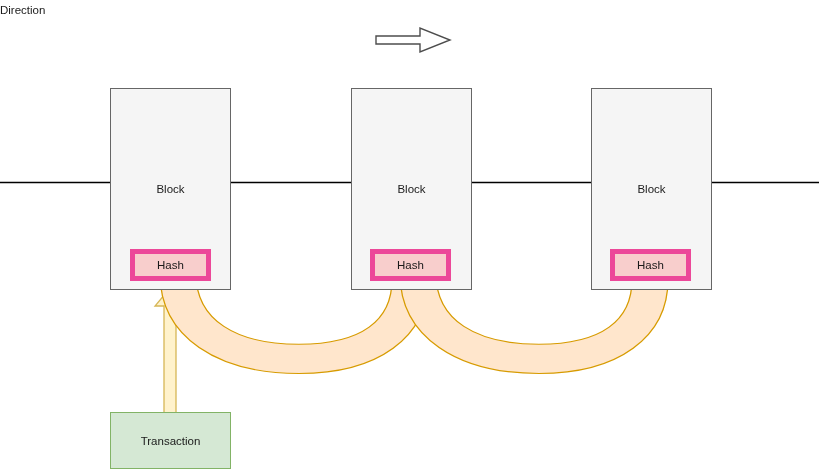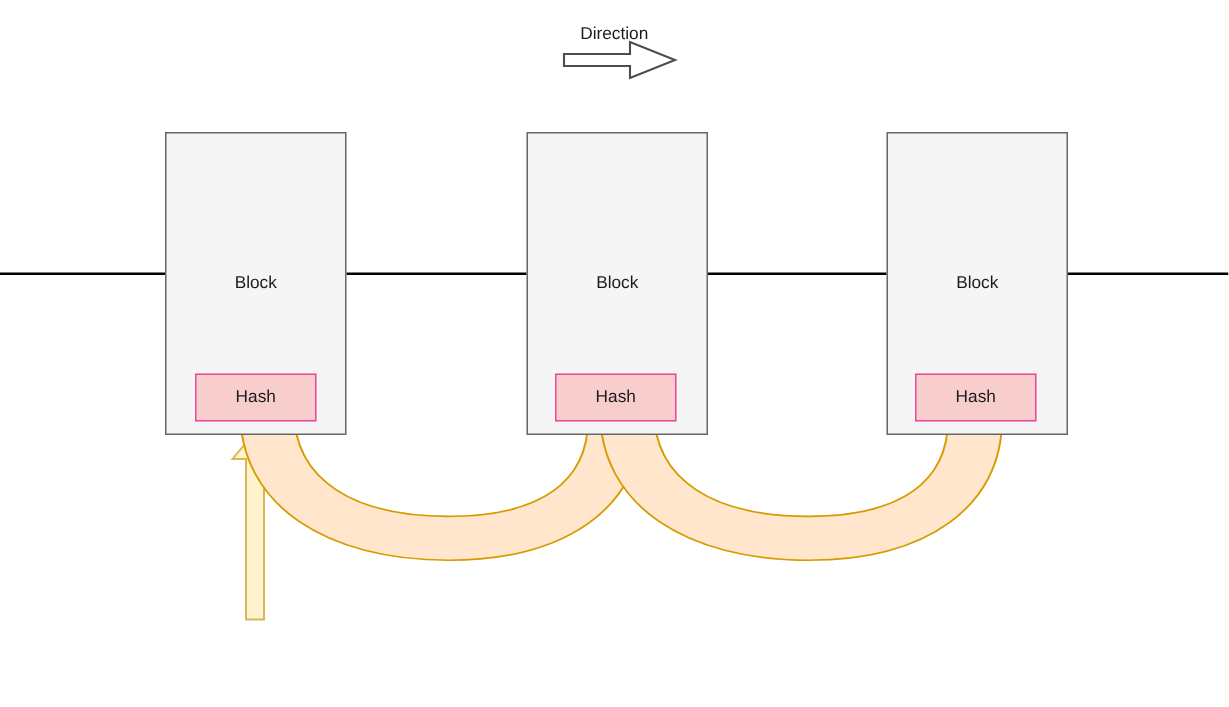--- a/index.html
+++ b/index.html
@@ -25,38 +25,37 @@
     position: absolute;
     left: 0;
     top: 0;
     width: 819px;
     height: 471px;
   }
   .node-label {
     position: absolute;
     font-size: 11.5px;
     color: #1a1a1a;
-    text-align: center;
+    text-align: left;
     white-space: nowrap;
     line-height: 1.2;
-    margin-top: 13px;
     -webkit-font-smoothing: antialiased;
   }
   .box {
     position: absolute;
     box-sizing: border-box;
   }
   .block-box {
     background: #f5f5f5;
     border: 1px solid #666666;
     text-align: right;
   }
   .hash-box {
     background: #f8cecc;
-    border: 1px solid #ec4899;
+    border: 5px solid #ec4899;
   }
   .transaction-box {
     background: #d5e8d4;
     border: 1px solid #82b366;
   }
   .centered-text {
     display: flex;
     align-items: center;
     justify-content: center;
     width: 100%;
@@ -125,14 +124,17 @@
     <div class="centered-text">Hash</div>
   </div>
 
   <div class="box block-box" style="left:591px; top:88px; width:121px; height:202px;">
     <div class="centered-text">Block</div>
   </div>
   <div class="box hash-box" style="left:610px; top:249px; width:81px; height:32px;">
     <div class="centered-text">Hash</div>
   </div>
 
+  <div class="box transaction-box" style="left:110px; top:412px; width:121px; height:57px;">
+    <div class="centered-text">Transaction</div>
+  </div>
 
 </div>
 
 </body></html>

